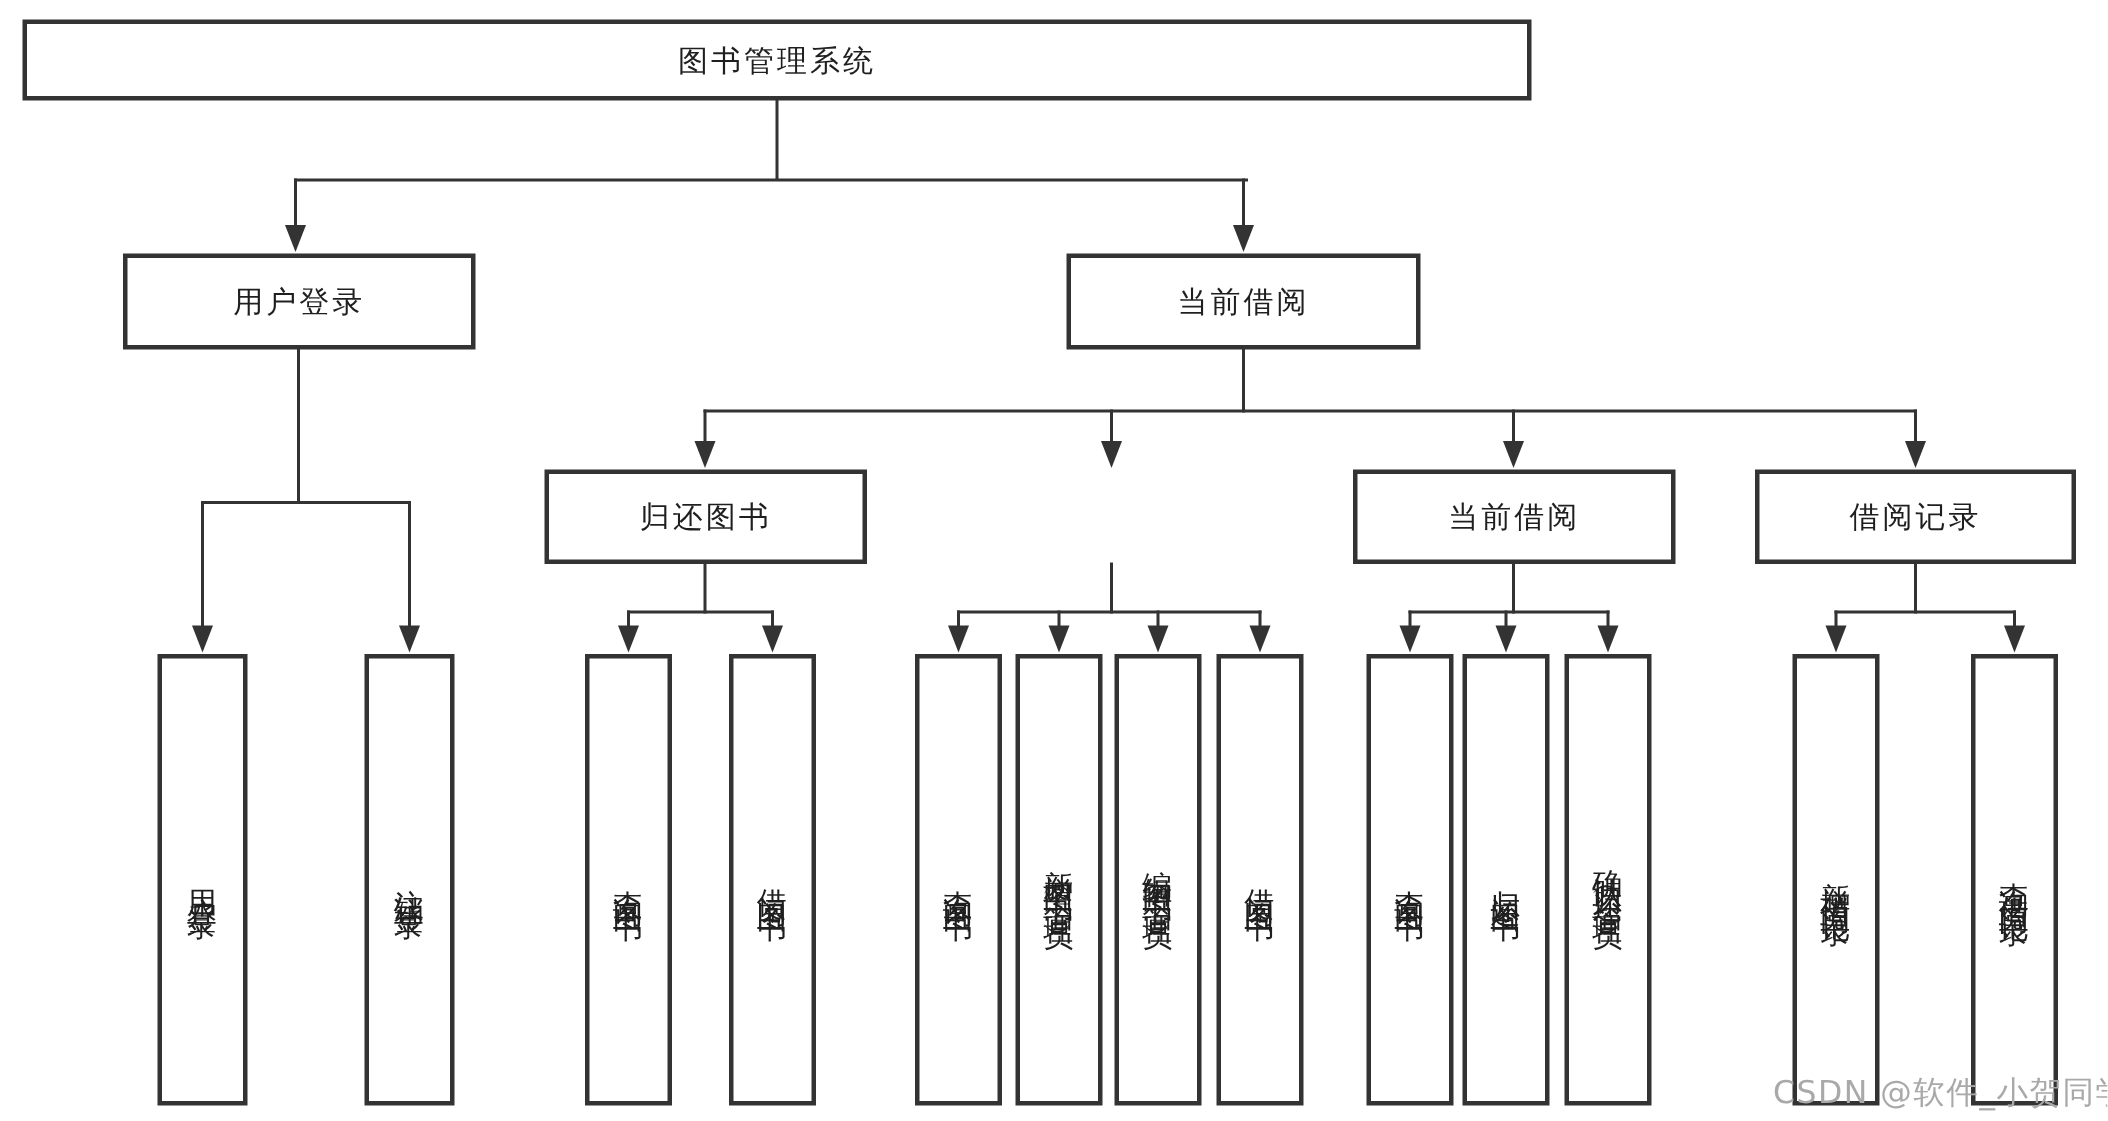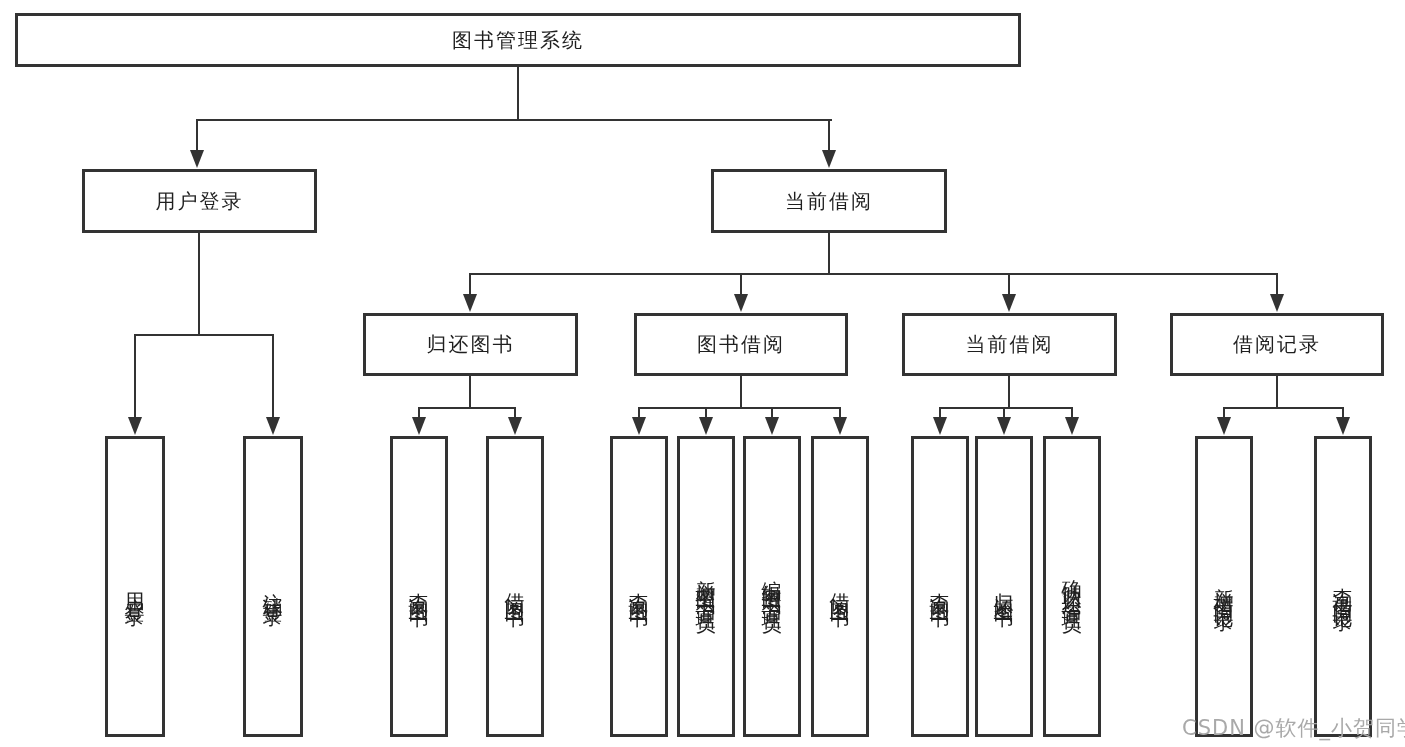--- a/index.html
+++ b/index.html
@@ -83,23 +83,20 @@
   <div class="vl" style="left:740px;top:273px;height:24px;"></div>
   <div class="ar" style="left:734px;top:294px;"></div>
   <div class="vl" style="left:1008px;top:273px;height:24px;"></div>
   <div class="ar" style="left:1002px;top:294px;"></div>
   <div class="vl" style="left:1276px;top:273px;height:24px;"></div>
   <div class="ar" style="left:1270px;top:294px;"></div>
 
   <div class="box hbox" style="left:363px;top:313px;width:215px;height:63px;">
     <span>归还图书</span>
   </div>
-  <div class="box hbox" style="left:634px;top:313px;width:214px;height:63px;">
-    <span>图书借阅</span>
-  </div>
   <div class="box hbox" style="left:1170px;top:313px;width:214px;height:63px;">
     <span>借阅记录</span>
   </div>
   <div class="box hbox" style="left:902px;top:313px;width:215px;height:63px;">
     <span>当前借阅</span>
   </div>
 
   <div class="vl" style="left:469px;top:375px;height:34px;"></div>
   <div class="hl" style="left:418px;top:407px;width:98px;"></div>
   <div class="vl" style="left:418px;top:407px;height:12px;"></div>

